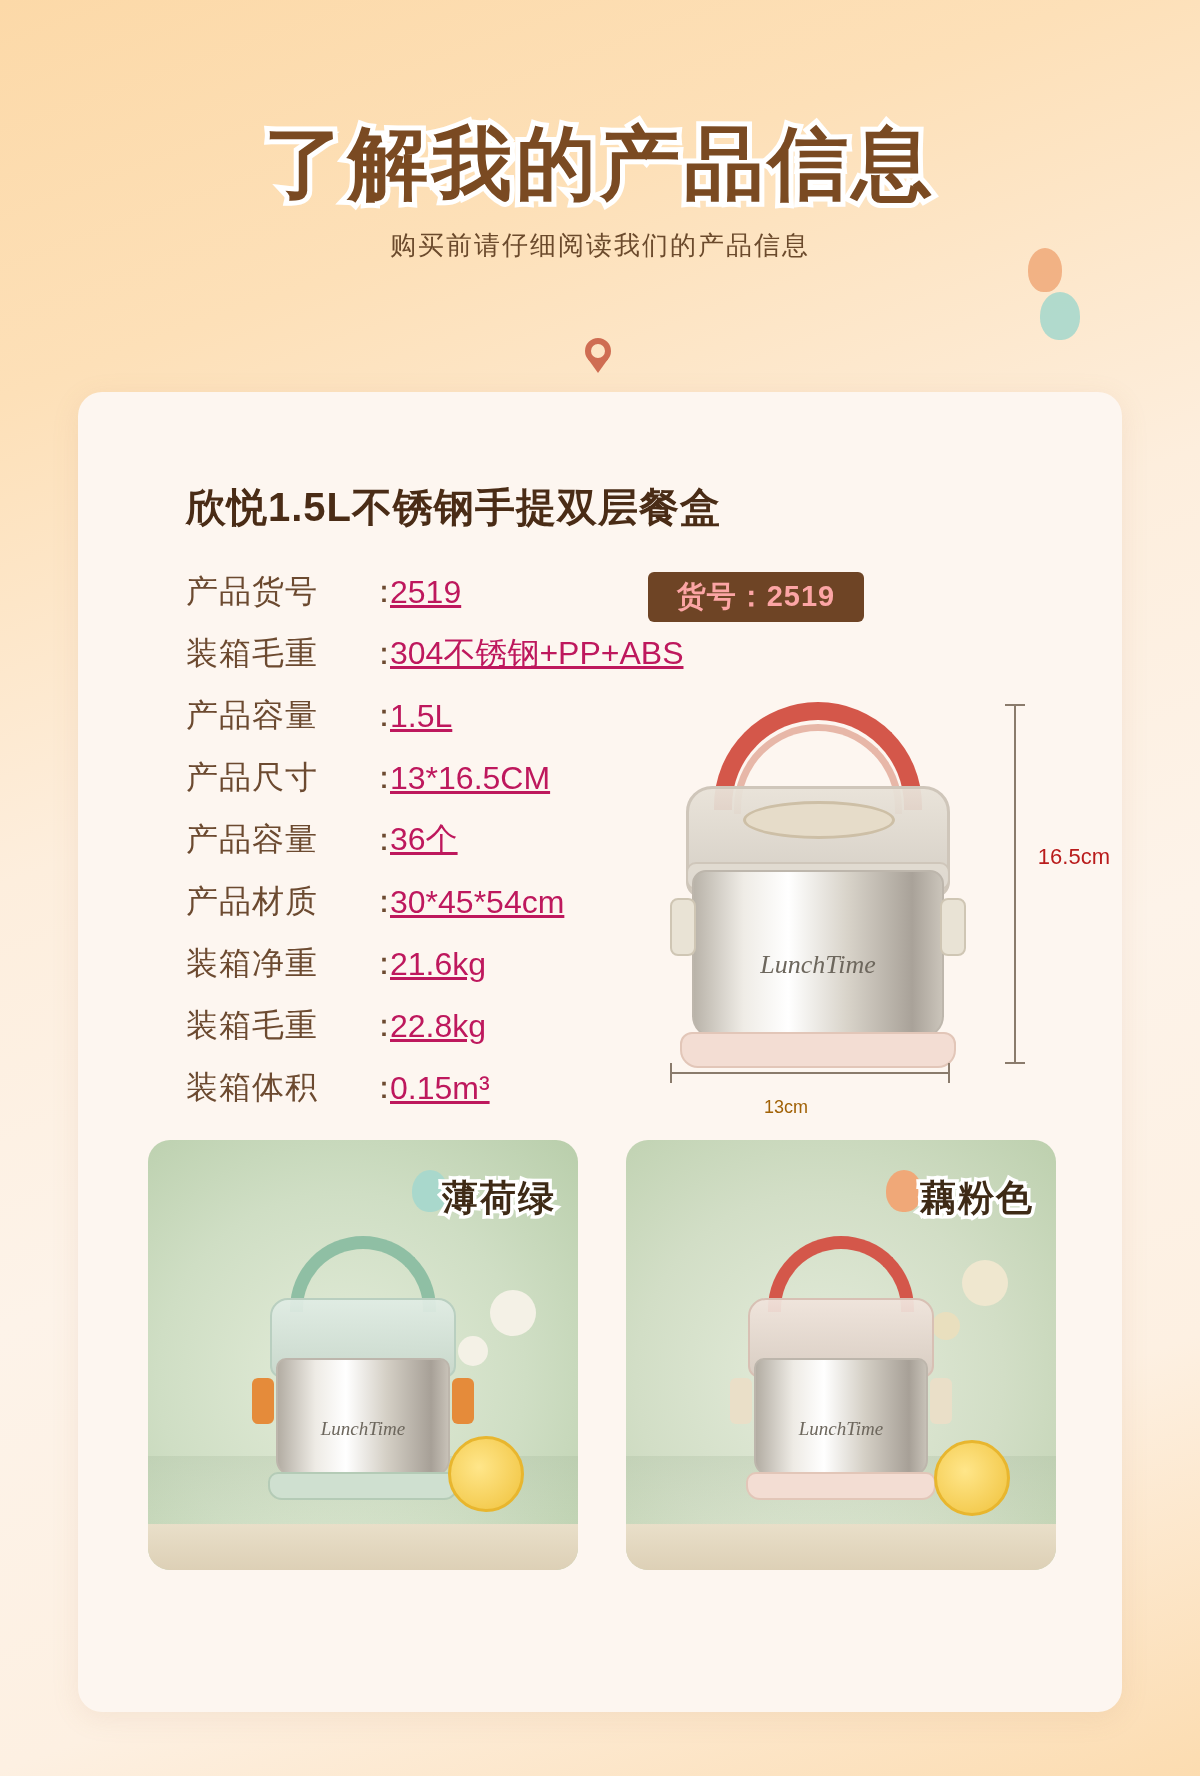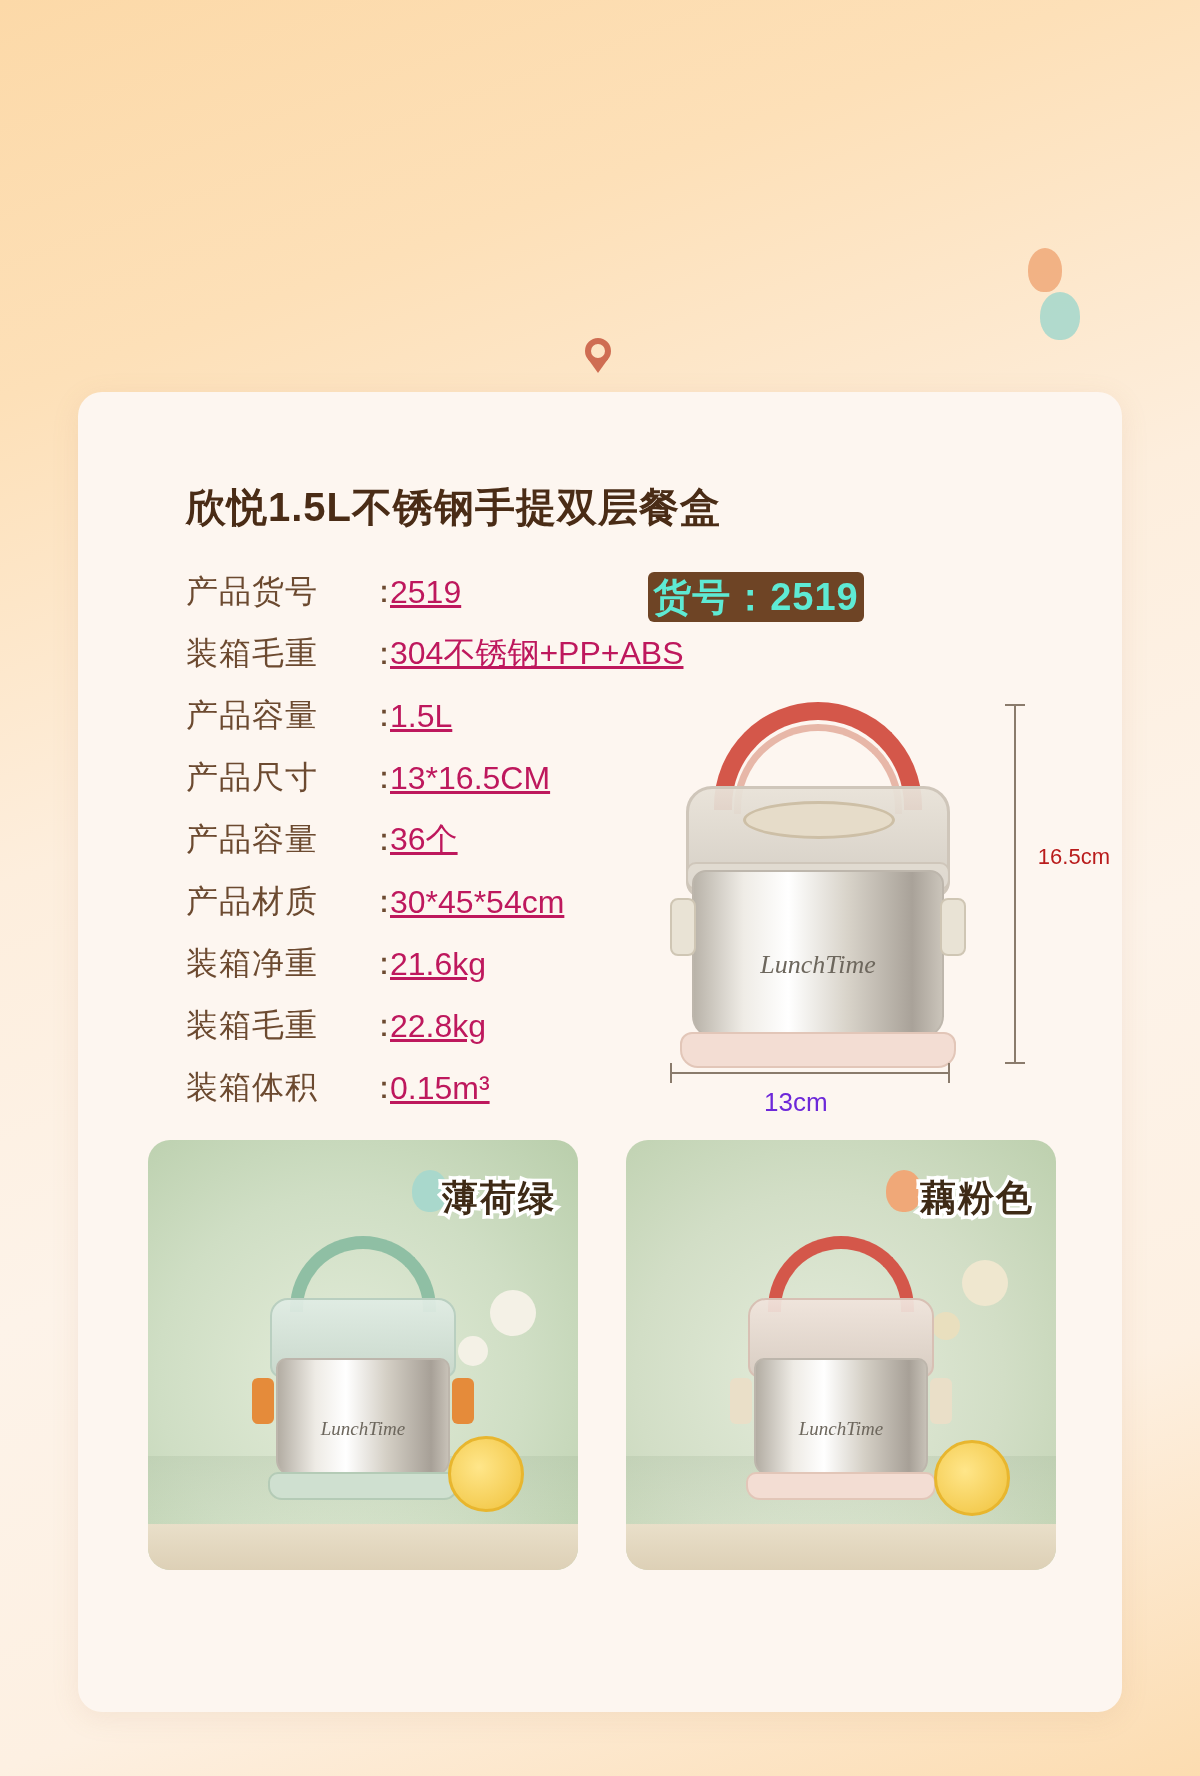--- a/index.html
+++ b/index.html
@@ -46,22 +46,22 @@
   
   .spec-list{position:absolute;left:108px;top:178px;}
   .spec-row{display:flex;align-items:center;margin-bottom:18px;font-size:32px;color:#6c4a30;}
   .spec-label{width:182px;flex:none;letter-spacing:1px;}
   .spec-colon{width:22px;flex:none;}
   .spec-value{color:#be185d;text-decoration:underline;}
 
   
   .sku-badge{
     position:absolute;left:570px;top:180px;width:216px;height:50px;
-    background:#6e4425;border-radius:6px;color:#5eead4;
-    font-size:38px;font-weight:bold;letter-spacing:1px;
+    background:#6e4425;border-radius:6px;color:#fca5a5;
+    font-size:29px;font-weight:bold;letter-spacing:1px;
     display:flex;align-items:center;justify-content:center;
   }
 
   
   .figure{position:absolute;left:560px;top:270px;width:400px;height:470px;}
   .lunchbox{position:absolute;left:30px;top:40px;width:300px;height:370px;}
   .handle{
     position:absolute;left:46px;top:0;width:208px;height:108px;
     border:18px solid #d4574a;border-bottom:none;
     border-radius:110px 110px 0 0;box-sizing:border-box;
@@ -99,21 +99,21 @@
   .clip{position:absolute;width:26px;height:58px;background:#e9e3d5;border:2px solid #cfc6b4;border-radius:8px;box-sizing:border-box;top:196px;}
   .clip-l{left:2px;} .clip-r{left:272px;}
 
   .dim-v{position:absolute;right:22px;top:42px;height:360px;width:2px;background:#8a7b6c;}
   .dim-v::before,.dim-v::after{content:"";position:absolute;left:-9px;width:20px;height:2px;background:#8a7b6c;}
   .dim-v::before{top:0;} .dim-v::after{bottom:0;}
   .dim-v-label{position:absolute;right:-72px;top:182px;font-size:22px;color:#b91c1c;}
   .dim-h{position:absolute;left:32px;bottom:58px;width:280px;height:2px;background:#8a7b6c;}
   .dim-h::before,.dim-h::after{content:"";position:absolute;top:-9px;width:2px;height:20px;background:#8a7b6c;}
   .dim-h::before{left:0;} .dim-h::after{right:0;}
-  .dim-h-label{position:absolute;left:126px;bottom:14px;font-size:26px;color:#6d28d9;text-align:right;}
+  .dim-h-label{position:absolute;left:126px;bottom:14px;font-size:18px;color:#a16207;text-align:right;}
 
   
   .photos{position:absolute;left:70px;top:748px;width:910px;height:430px;display:flex;gap:48px;}
   .photo{position:relative;width:430px;height:430px;border-radius:22px;overflow:hidden;}
   .photo.green{background:radial-gradient(circle at 45% 55%,#e3ecd9 0%,#cfdec4 55%,#b9ceab 100%);}
   .photo.pink{background:radial-gradient(circle at 45% 55%,#e4ecdb 0%,#d2dec6 55%,#bdd0ae 100%);}
   .tag{
     position:absolute;right:22px;top:34px;
     font-size:36px;font-weight:bold;color:#3e2a16;letter-spacing:2px;
     -webkit-text-stroke:7px #ffffff;paint-order:stroke fill;
@@ -137,20 +137,24 @@
   .lemon{position:absolute;width:70px;height:70px;border-radius:50%;background:radial-gradient(circle at 40% 40%,#ffe68a,#f0c23c);border:3px solid #e8b62e;}
   .shadowbar{position:absolute;left:0;bottom:44px;width:430px;height:70px;background:linear-gradient(180deg,rgba(160,180,150,.25),rgba(160,180,150,0));}
   .floor{position:absolute;left:0;bottom:0;width:430px;height:46px;background:linear-gradient(180deg,#e9dfc9,#ddd0b6);}
   .flower{position:absolute;border-radius:50%;background:#f4f1e6;}
 </style>
 </head>
 <body>
 
 <div class="page">
 
+  <div class="header">
+    <div class="main-title">了解我的产品信息</div>
+    <div class="sub-title">购买前请仔细阅读我们的产品信息</div>
+  </div>
   <div class="deco-dot dot-a"></div>
   <div class="deco-dot dot-b"></div>
   <div class="pin">
     <div class="p1"></div>
       <div class="p2"></div>
   </div>
 
   <div class="card">
 
     <div class="product-name">欣悦1.5L不锈钢手提双层餐盒</div>

